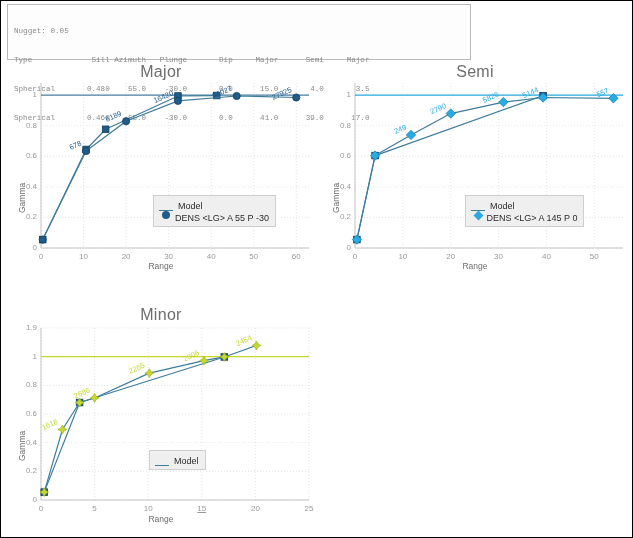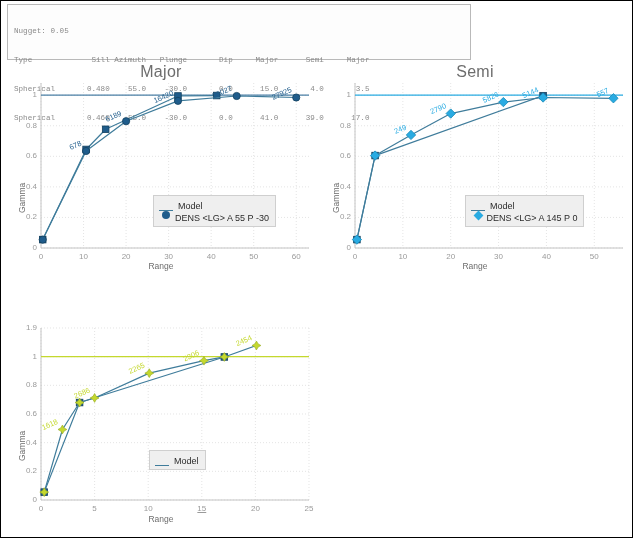--- a/index.html
+++ b/index.html
@@ -179,20 +179,21 @@
           </div>
           <div class="lgrow">
             <span><span class="mk mk-diamond"></span></span>
             <span class="lgtxt">DENS &lt;LG&gt; A 145 P 0</span>
           </div>
         </div>
       </div>
   </div>
 
   <div class="panel" id="panel-minor" style="left:4px;top:305px;width:312px;height:228px;">
+    <div class="ptitle">Minor</div>
     <div class="ytitle" style="left:12px;top:155px;">Gamma</div>
     <div class="axtitle" style="top:208px;">Range</div>
     <div class="plot" id="plot-minor" style="left:36px;top:22px;width:268px;height:172px;">
         <svg width="308" height="212">
           <line x1="0" y1="0" x2="0" y2="172" stroke="#d8d8d8" stroke-width="0.7" stroke-dasharray="1,2"></line>
           <line x1="53.6" y1="0" x2="53.6" y2="172" stroke="#d8d8d8" stroke-width="0.7" stroke-dasharray="1,2"></line>
           <line x1="107.2" y1="0" x2="107.2" y2="172" stroke="#d8d8d8" stroke-width="0.7" stroke-dasharray="1,2"></line>
           <line x1="160.79999999999998" y1="0" x2="160.79999999999998" y2="172" stroke="#d8d8d8" stroke-width="0.7" stroke-dasharray="1,2"></line>
           <line x1="214.4" y1="0" x2="214.4" y2="172" stroke="#d8d8d8" stroke-width="0.7" stroke-dasharray="1,2"></line>
           <line x1="268" y1="0" x2="268" y2="172" stroke="#d8d8d8" stroke-width="0.7" stroke-dasharray="1,2"></line>

